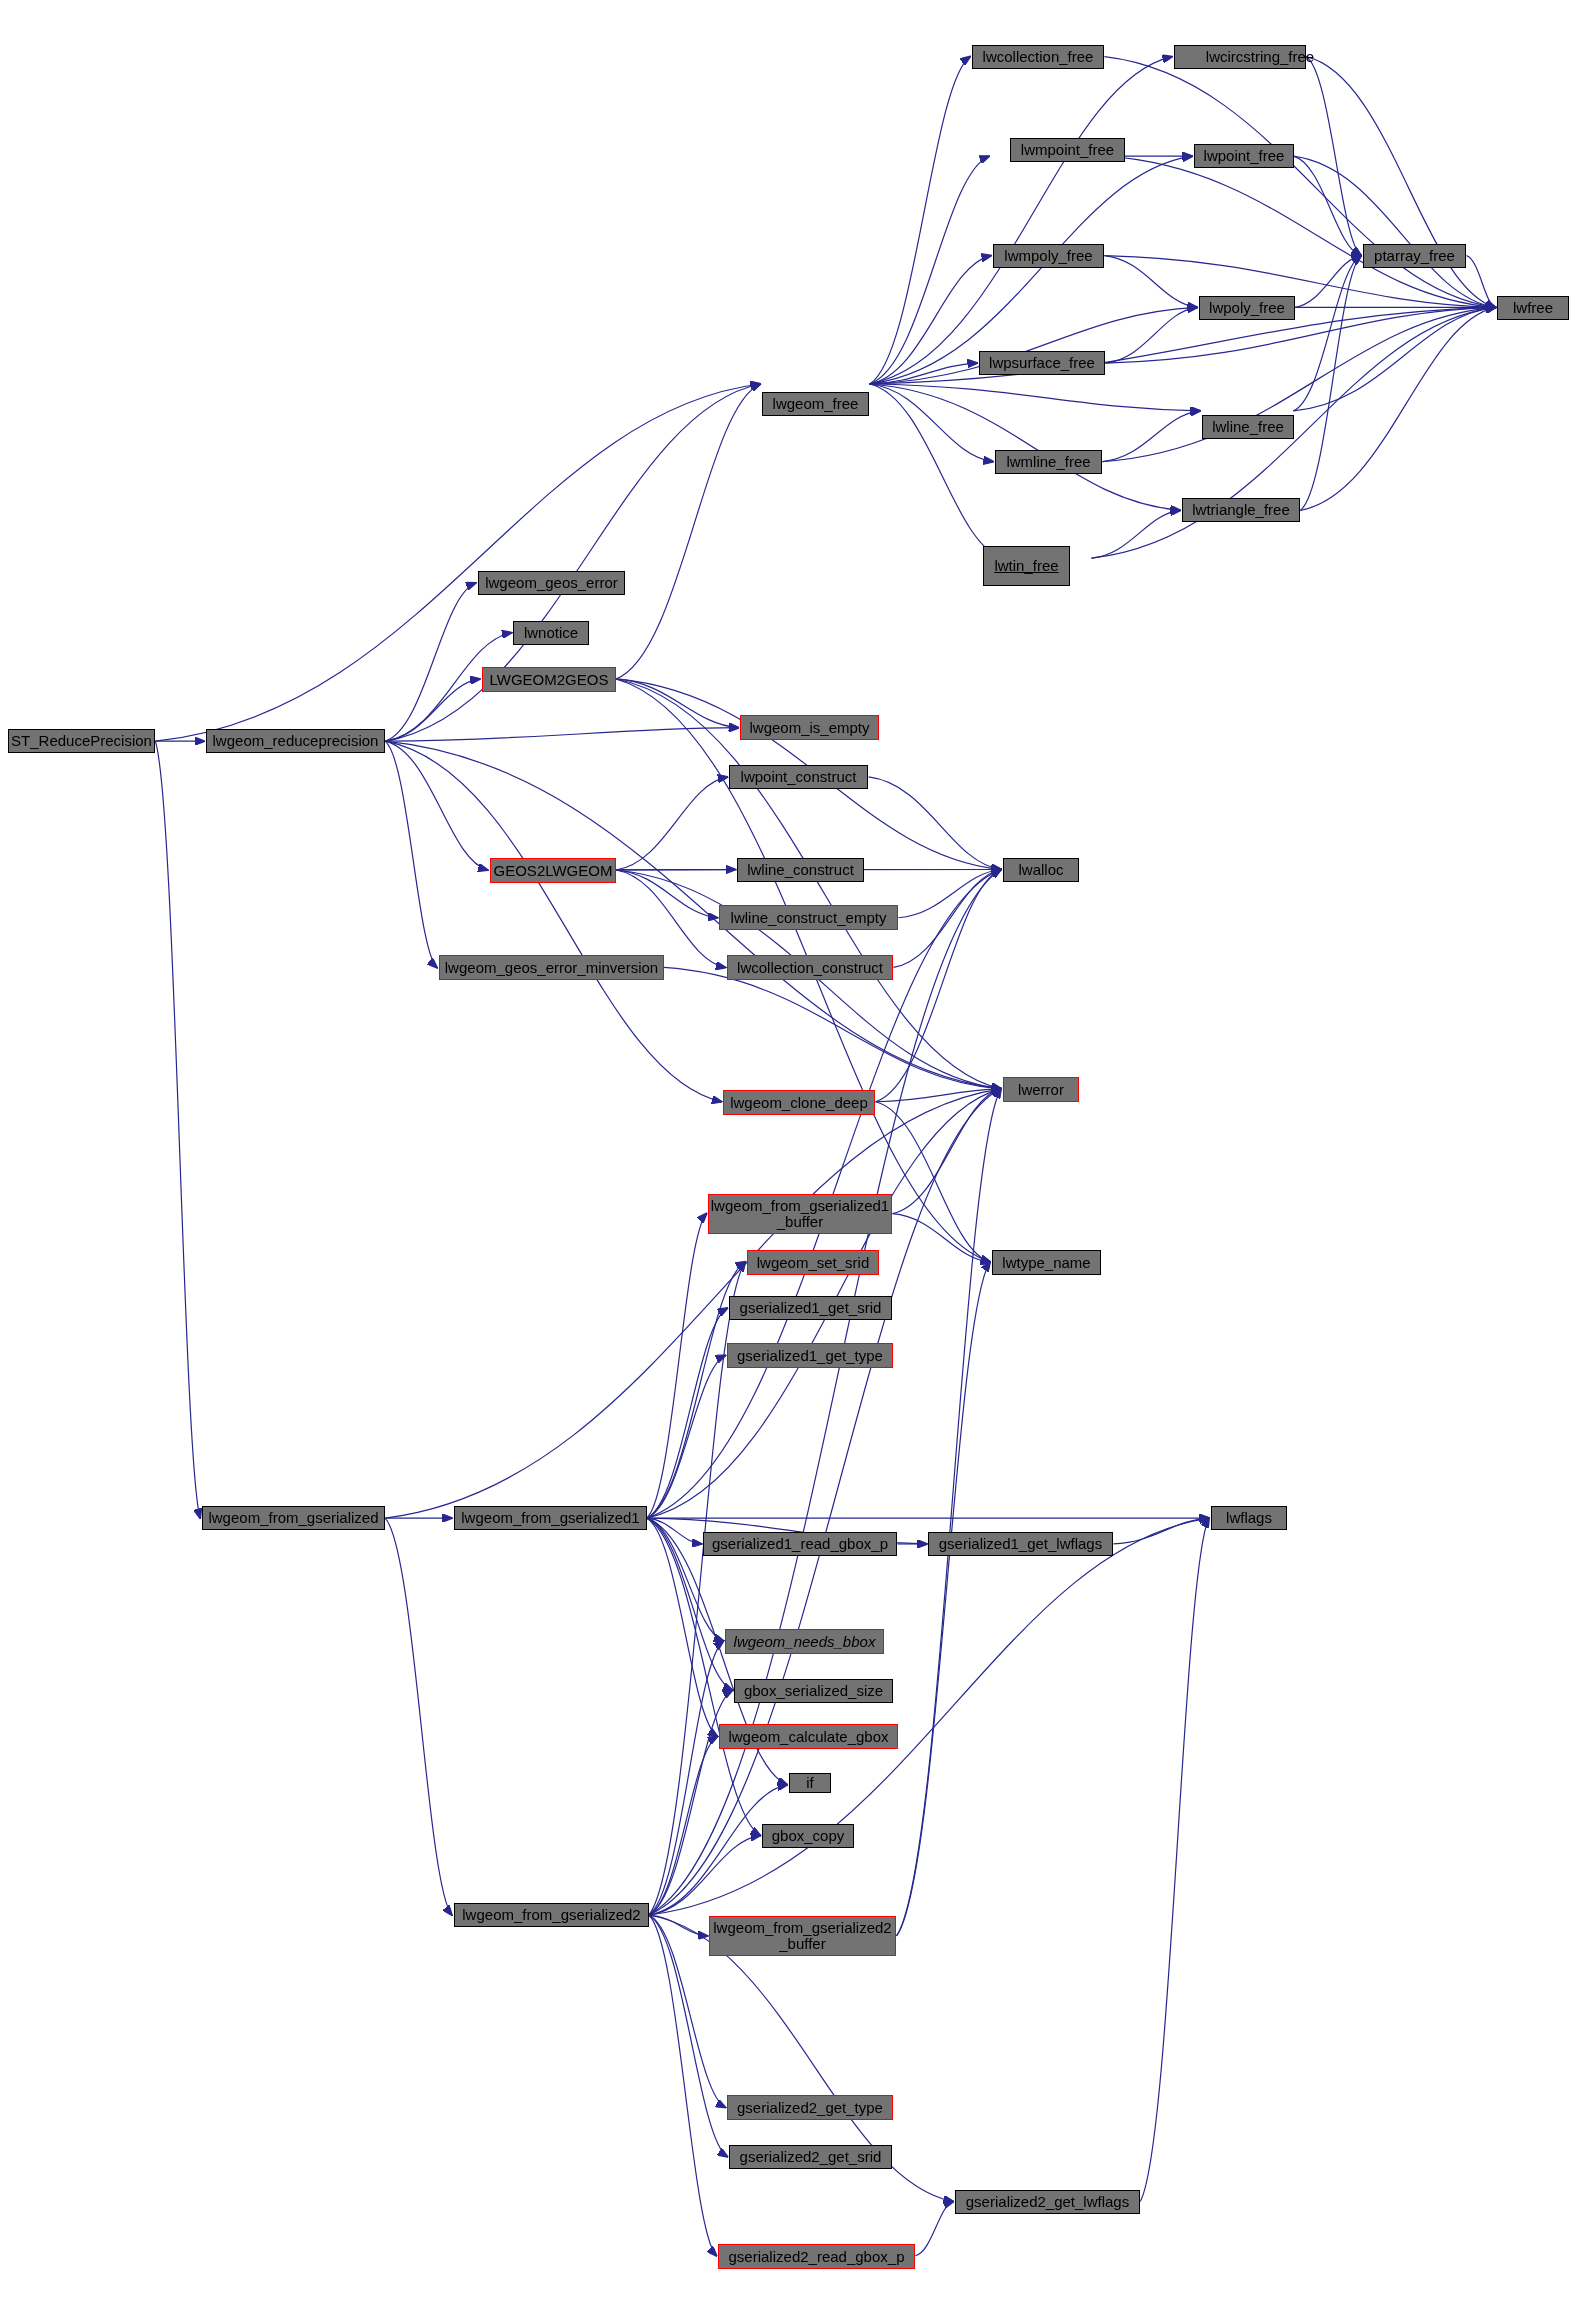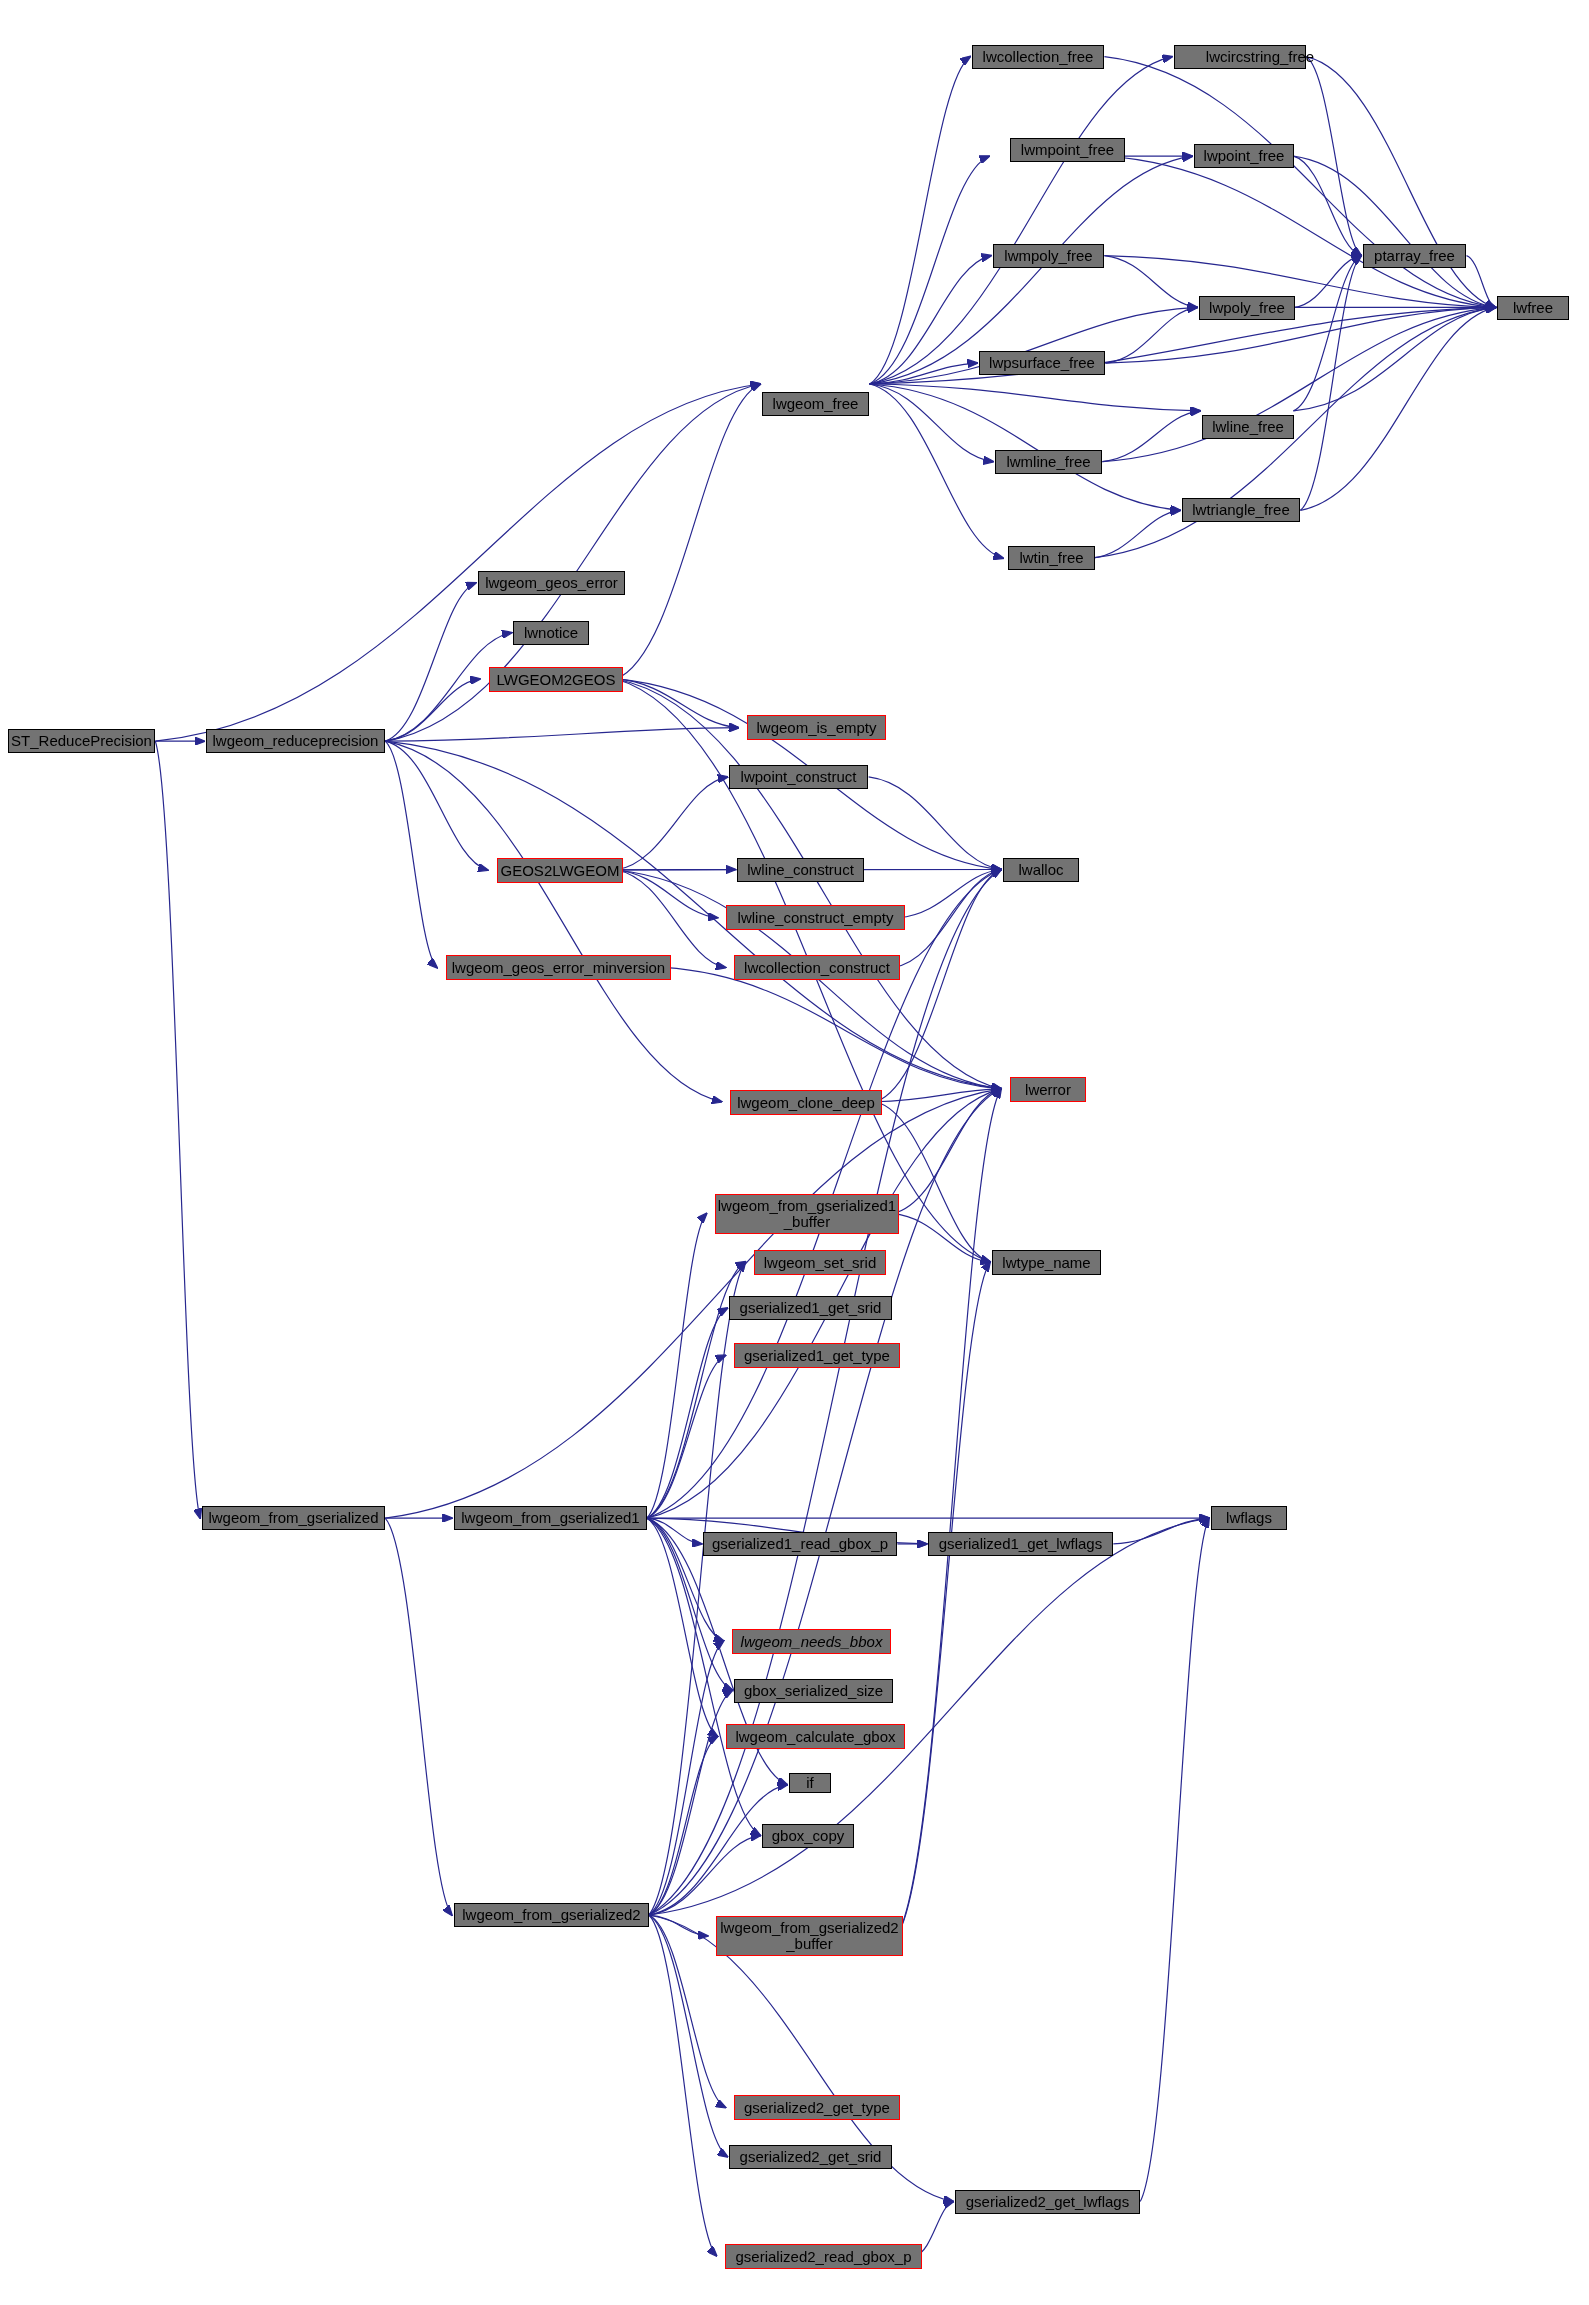--- a/index.html
+++ b/index.html
@@ -19,21 +19,21 @@
     color:#000000;
     font-size:15px;
     line-height:1.05;
     display:flex;
     align-items:center;
     justify-content:center;
     text-align:center;
     white-space:pre;
     letter-spacing:0px;
   }
-  .node.red { border-color:#ff0000;margin-left:7px; }
+  .node.red { border-color:#ff0000; }
   svg.edges {
     position:absolute;
     left:0; top:0;
     width:1589px;
     height:2305px;
     pointer-events:none;
   }
   svg.edges path { fill:none; stroke:#27278f; stroke-width:1.2px; }
   svg.edges polygon { fill:#27278f; stroke:#27278f; }
 </style>
@@ -163,21 +163,21 @@
       <div class="node" style="left: 991px; top: 138px; width: 115px; height: 24px; margin-left: 19px;">lwmpoint_free</div>
       <div class="node" style="left: 1194px; top: 144px; width: 100px; height: 24px;">lwpoint_free</div>
       <div class="node" style="left: 1363px; top: 244px; width: 103px; height: 24px;">ptarray_free</div>
       <div class="node" style="left: 1497px; top: 296px; width: 72px; height: 24px;">lwfree</div>
       <div class="node" style="left: 993px; top: 244px; width: 111px; height: 24px;">lwmpoly_free</div>
       <div class="node" style="left: 1199px; top: 296px; width: 96px; height: 24px;">lwpoly_free</div>
       <div class="node" style="left: 979px; top: 351px; width: 126px; height: 24px;">lwpsurface_free</div>
       <div class="node" style="left: 1202px; top: 415px; width: 92px; height: 24px;">lwline_free</div>
       <div class="node" style="left: 995px; top: 450px; width: 107px; height: 24px;">lwmline_free</div>
       <div class="node" style="left: 1182px; top: 498px; width: 118px; height: 24px;">lwtriangle_free</div>
-      <div class="node" style="left: 1008px; top: 546px; width: 87px; height: 24px;">lwtin_free</div>
+      <div class="node" style="left: 983px; top: 546px; width: 87px; height: 40px; text-decoration: underline;">lwtin_free</div>
       <div class="node" style="left: 478px; top: 571px; width: 147px; height: 24px;">lwgeom_geos_error</div>
       <div class="node" style="left: 513px; top: 621px; width: 76px; height: 24px;">lwnotice</div>
       <div class="node red" style="left: 482px; top: 667px; width: 134px; height: 25px;">LWGEOM2GEOS</div>
       <div class="node red" style="left: 740px; top: 715px; width: 139px; height: 25px;">lwgeom_is_empty</div>
       <div class="node" style="left: 729px; top: 765px; width: 139px; height: 24px;">lwpoint_construct</div>
       <div class="node red" style="left: 490px; top: 858px; width: 126px; height: 25px;">GEOS2LWGEOM</div>
       <div class="node" style="left: 737px; top: 858px; width: 127px; height: 24px;">lwline_construct</div>
       <div class="node" style="left: 1003px; top: 858px; width: 76px; height: 24px;">lwalloc</div>
       <div class="node red" style="left: 719px; top: 905px; width: 179px; height: 25px;">lwline_construct_empty</div>
       <div class="node red" style="left: 439px; top: 955px; width: 225px; height: 25px;">lwgeom_geos_error_minversion</div>

